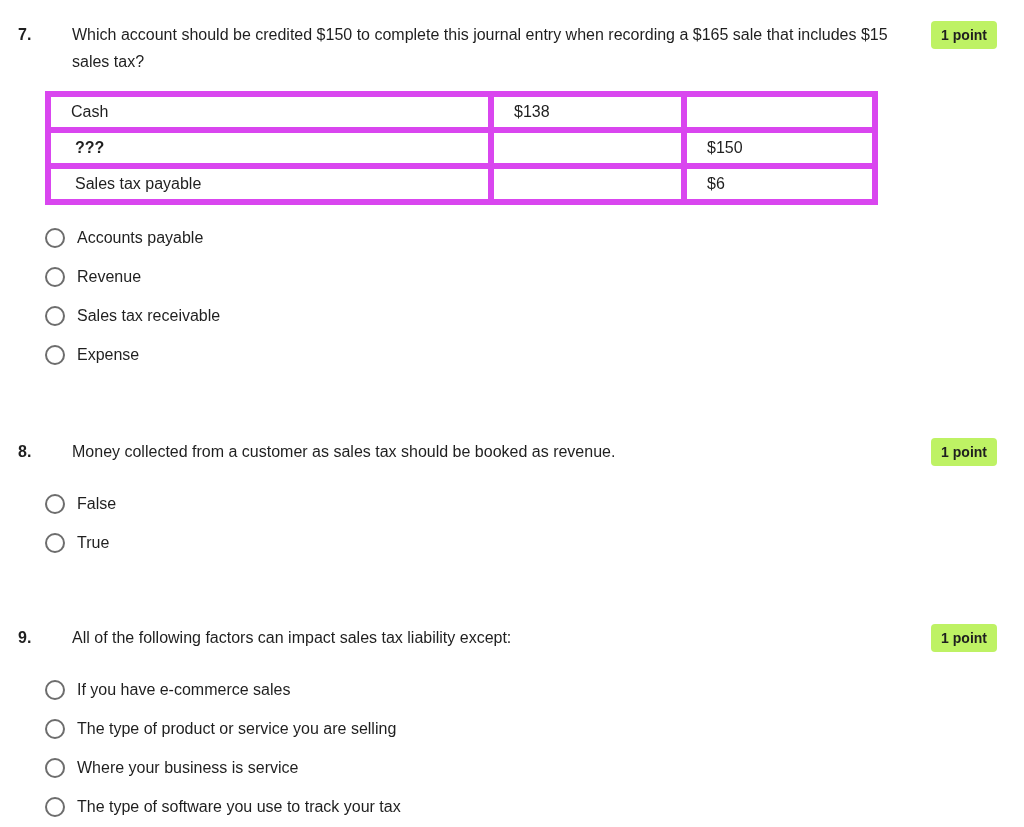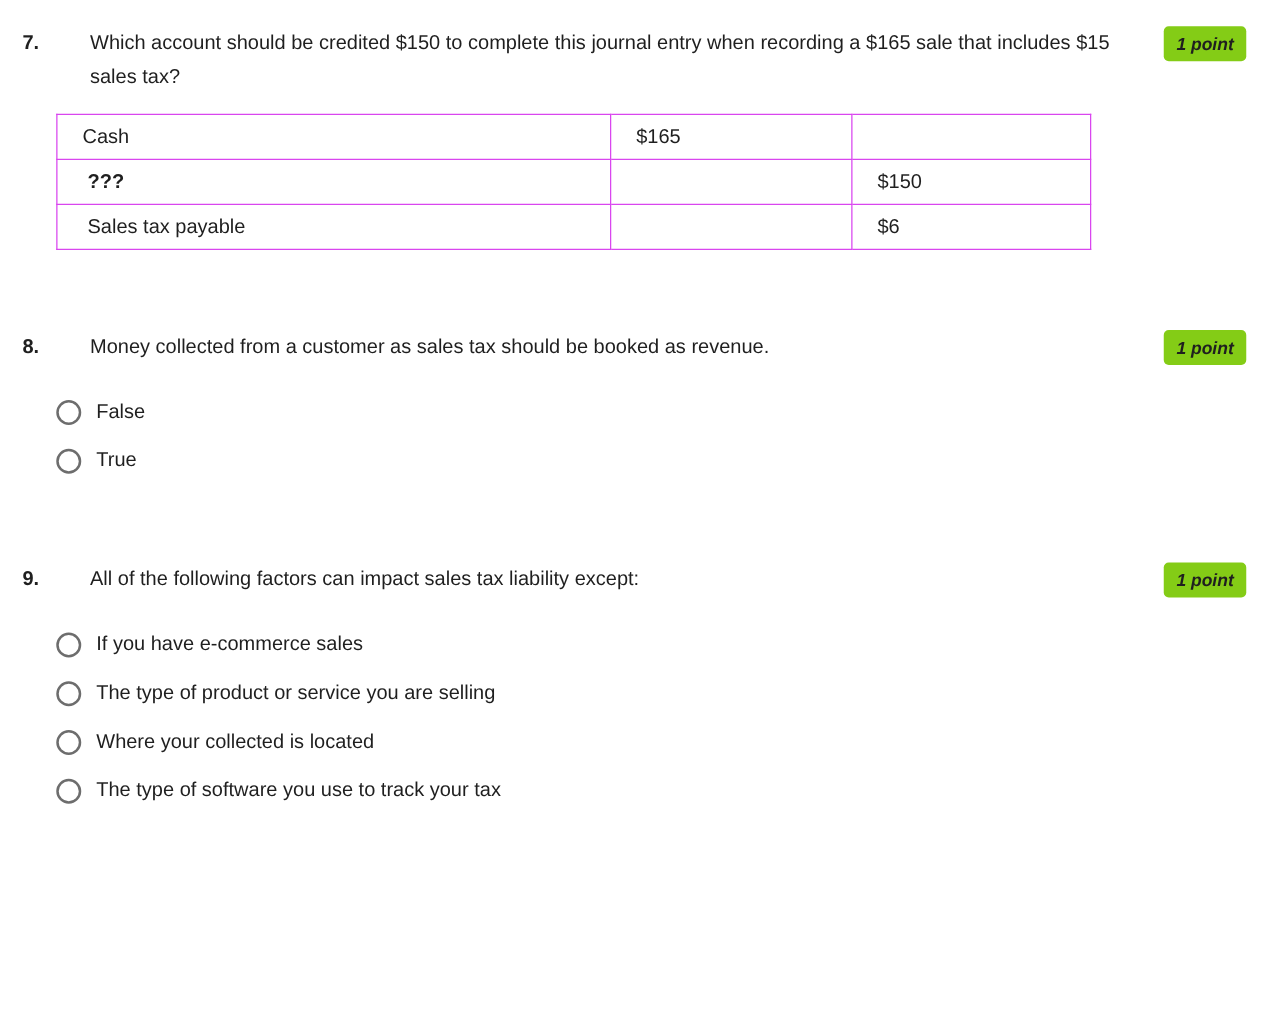--- a/index.html
+++ b/index.html
@@ -30,40 +30,39 @@
   .q-body { flex: 1 1 auto; min-width: 0; }
   .q-text {
     font-size: 16px;
     line-height: 27px;
     max-width: 826px;
     margin-left: 28px;
   }
   .q-points {
     flex: 0 0 auto;
     margin-right: 27px;
-    background: #84cc16;
+    background: #bef264;
     border-radius: 4px;
     padding: 5px 10px;
     font-size: 14px;
     font-weight: bold;
     line-height: 18px;
     white-space: nowrap;
     color: #1f1f1f;
-    font-style: italic;
   }
   
   table.journal {
     margin-top: 16px;
     margin-left: 1px;
     border-collapse: collapse;
     table-layout: fixed;
     width: 827px;
   }
   table.journal td {
-    border: 1px solid #d946ef;
+    border: 6px solid #d946ef;
     height: 36px;
     font-size: 16px;
     padding: 0 8px 0 20px;
     vertical-align: middle;
     background: #ffffff;
   }
   table.journal td.indent { padding-left: 24px; }
   table.journal td.bold { font-weight: bold; }
   col.c-account { width: 443px; }
   col.c-debit   { width: 193px; }
@@ -102,36 +101,54 @@
 
       <table class="journal">
         <colgroup>
             <col class="c-account">
             <col class="c-debit">
             <col class="c-credit">
           </colgroup>
         <tbody>
           <tr>
             <td>Cash</td>
-            <td>$165</td>
+            <td>$138</td>
             <td></td>
           </tr>
           <tr>
             <td class="indent bold">???</td>
             <td></td>
             <td>$150</td>
           </tr>
           <tr>
             <td class="indent">Sales tax payable</td>
             <td></td>
             <td>$6</td>
           </tr>
         </tbody>
       </table>
 
+      <div class="options">
+        <div class="option">
+          <span class="radio"></span>
+          <span class="option-label">Accounts payable</span>
+        </div>
+        <div class="option">
+          <span class="radio"></span>
+          <span class="option-label">Revenue</span>
+        </div>
+        <div class="option">
+          <span class="radio"></span>
+          <span class="option-label">Sales tax receivable</span>
+        </div>
+        <div class="option">
+          <span class="radio"></span>
+          <span class="option-label">Expense</span>
+        </div>
+      </div>
     </div>
     <div class="q-points">1 point</div>
   </div>
 
   <div class="question q8">
     <div class="q-num">8.</div>
     <div class="q-body">
       <div class="q-text">Money collected from a customer as sales tax should be booked as revenue.</div>
       <div class="options gap-lg">
         <div class="option">
@@ -155,21 +172,21 @@
         <div class="option">
           <span class="radio"></span>
           <span class="option-label">If you have e-commerce sales</span>
         </div>
         <div class="option">
           <span class="radio"></span>
           <span class="option-label">The type of product or service you are selling</span>
         </div>
         <div class="option">
           <span class="radio"></span>
-          <span class="option-label">Where your collected is located</span>
+          <span class="option-label">Where your business is service</span>
         </div>
         <div class="option">
           <span class="radio"></span>
           <span class="option-label">The type of software you use to track your tax</span>
         </div>
       </div>
     </div>
     <div class="q-points">1 point</div>
   </div>
 

